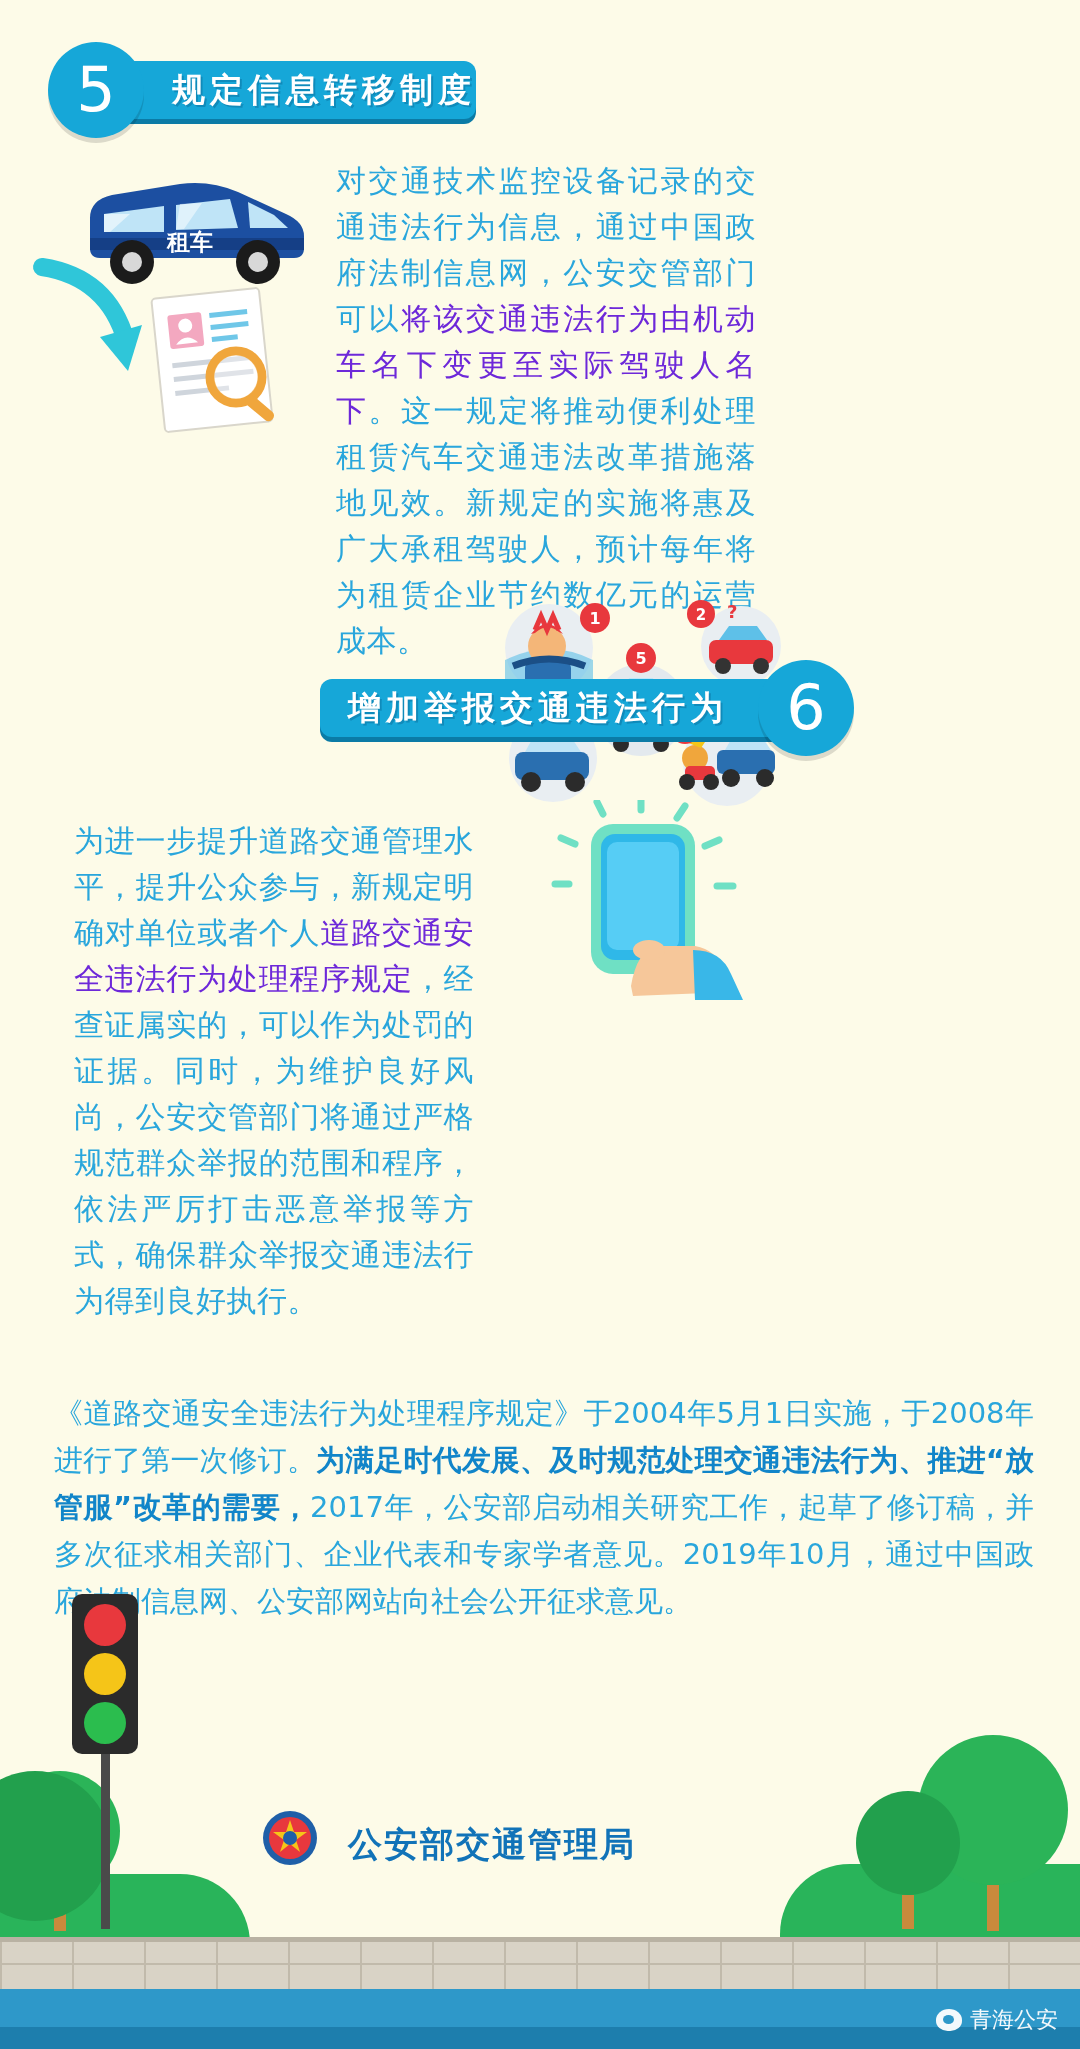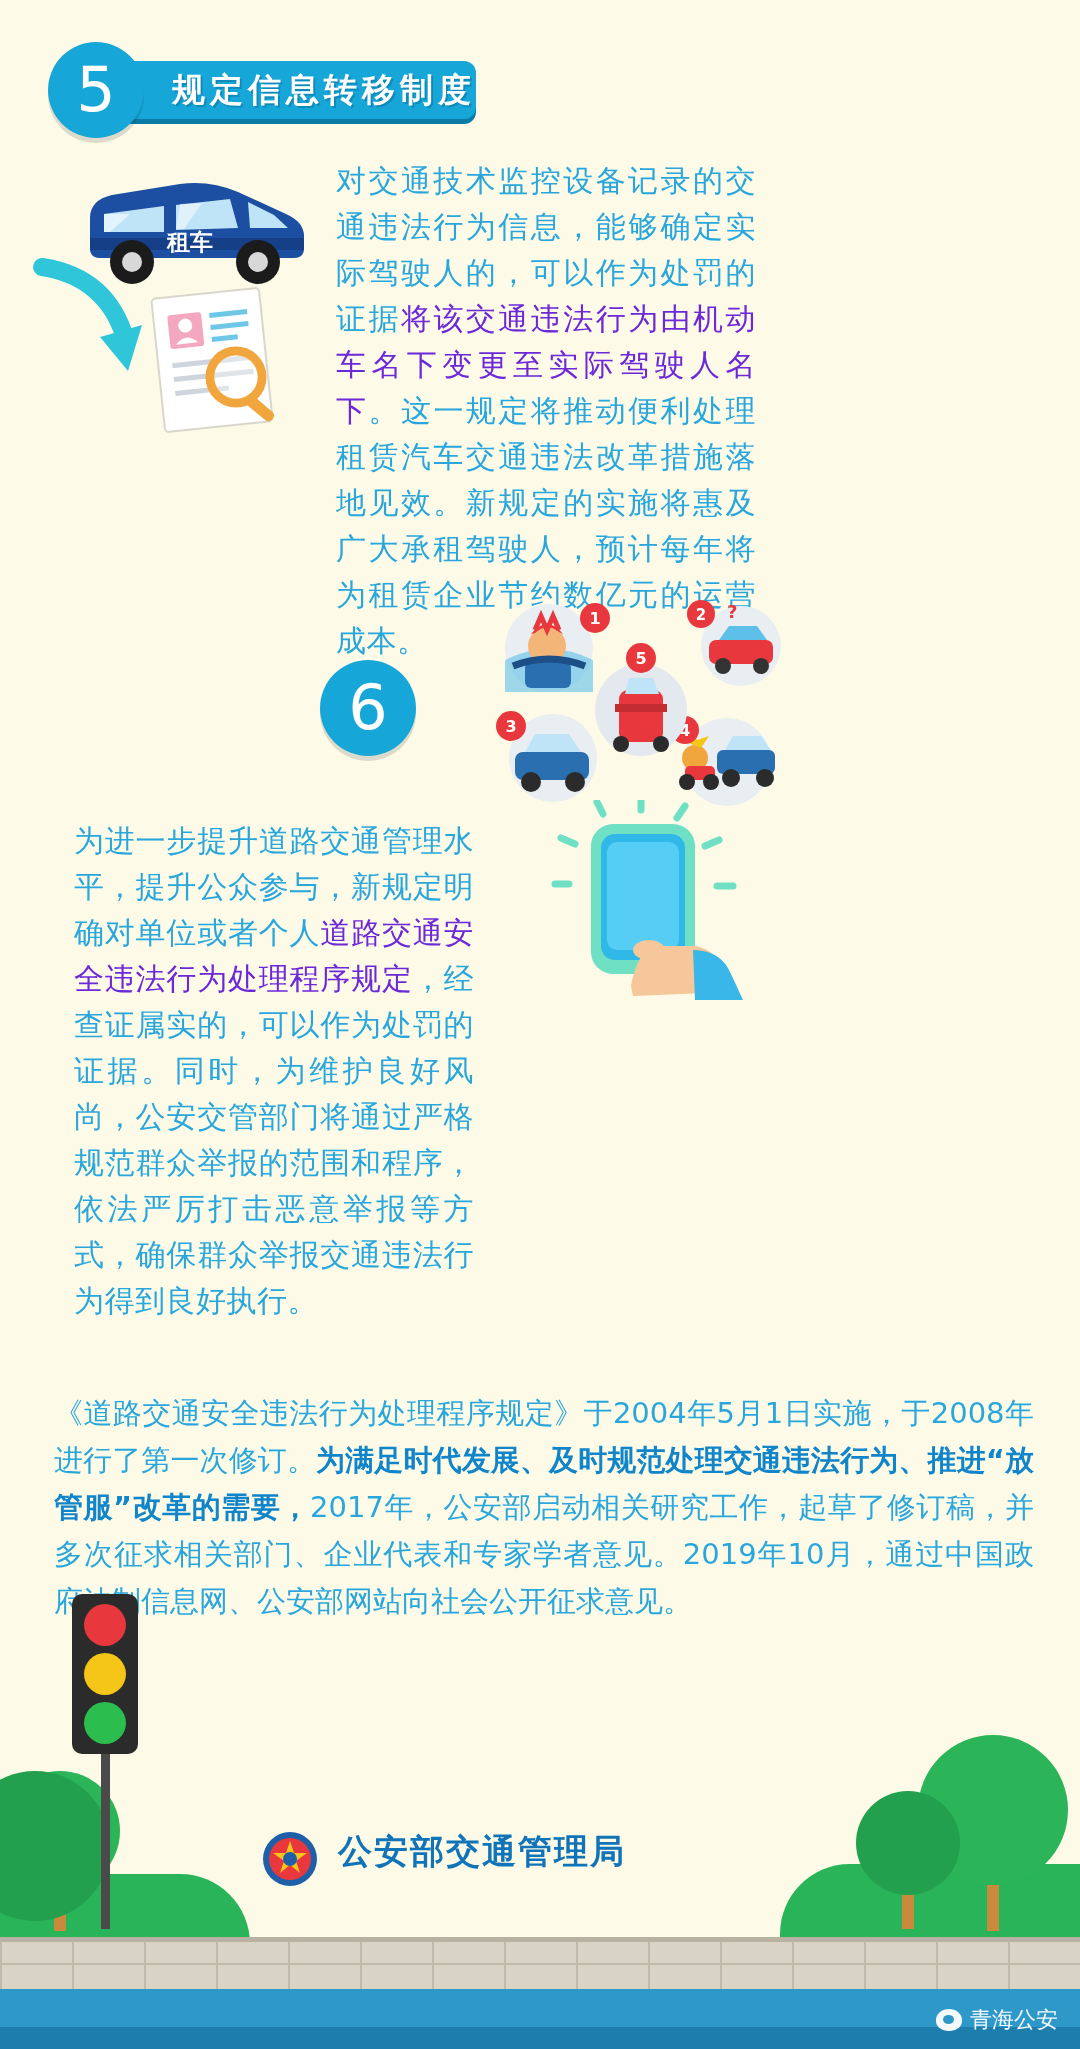--- a/index.html
+++ b/index.html
@@ -108,21 +108,21 @@
   .lamp.green{background:#2bbd4e;}
   .tl-pole{width:9px;height:175px;background:#4a4a4a;margin:0 auto;}
 
   
   .tree{position:absolute;}
   .tree .crown{background:#2bb458;border-radius:50%;}
   .tree .trunk{width:12px;background:#c98a3c;margin:0 auto;}
 
   
   .footer-logo{
-    position:absolute;left:260px;bottom:160px;display:flex;align-items:flex-start;gap:18px;
+    position:absolute;left:260px;bottom:181px;display:flex;align-items:flex-end;gap:28px;
   }
   .police-badge{width:60px;height:60px;position:relative;}
   .footer-text{
     color:#1173b8;font-size:34px;font-weight:bold;letter-spacing:2px;
     font-family:"DejaVu Sans",sans-serif;
   }
 
   
   .watermark{
     position:absolute;right:22px;bottom:14px;
@@ -189,24 +189,27 @@
         <rect x="32" y="88" width="80" height="5" fill="#cfd5dc"></rect>
         <rect x="32" y="102" width="54" height="5" fill="#cfd5dc"></rect>
       </g>
       <circle cx="96" cy="92" r="26" fill="none" stroke="#f0a63c" stroke-width="9"></circle>
       <circle cx="96" cy="92" r="22" fill="#ffffff" opacity=".35"></circle>
       <rect x="110" y="108" width="34" height="11" rx="5" fill="#f0a63c" transform="rotate(40 110 108)"></rect>
     </svg>
   </div>
 
   <div class="body-text" style="left:336px; top:158px; width:420px;">
-    <span>对交通技术监控设备记录的交通违法行为信息，能够确定实际驾驶人的，可以作为处罚的证据</span><b>将该交通违法行为由机动车名下变更至实际驾驶人名下</b><span>。这一规定将推动便利处理租赁汽车交通违法改革措施落地见效。新规定的实施将惠及广大承租驾驶人，预计每年将为租赁企业节约数亿元的运营成本。</span>
+    <span>对交通技术监控设备记录的交通违法行为信息，通过中国政府法制信息网，公安交管部门可以</span><b>将该交通违法行为由机动车名下变更至实际驾驶人名下</b><span>。这一规定将推动便利处理租赁汽车交通违法改革措施落地见效。新规定的实施将惠及广大承租驾驶人，预计每年将为租赁企业节约数亿元的运营成本。</span>
   </div>
 
   <div class="banner banner-r" style="left:320px; top:660px;">
+    <div class="banner-bar">
+      <span class="banner-title">增加举报交通违法行为</span>
+    </div>
     <div class="num-badge">6</div>
   </div>
 
   <div class="body-text" style="left:74px; top:818px; width:400px;">
     <span>为进一步提升道路交通管理水平，提升公众参与，新规定明确对单位或者个人</span><b>道路交通安全违法行为处理程序规定</b><span>，经查证属实的，可以作为处罚的证据。同时，为维护良好风尚，公安交管部门将通过严格规范群众举报的范围和程序，依法严厉打击恶意举报等方式，确保群众举报交通违法行为得到良好执行。</span>
   </div>
 
   <div class="cluster">
     <svg viewBox="0 0 290 230" width="290" height="230">
 

